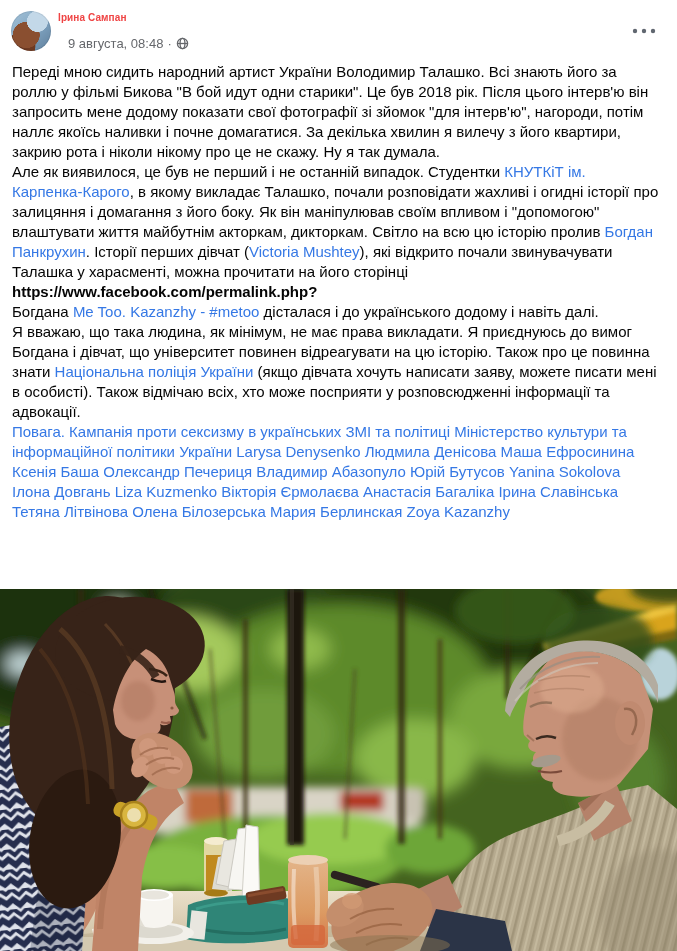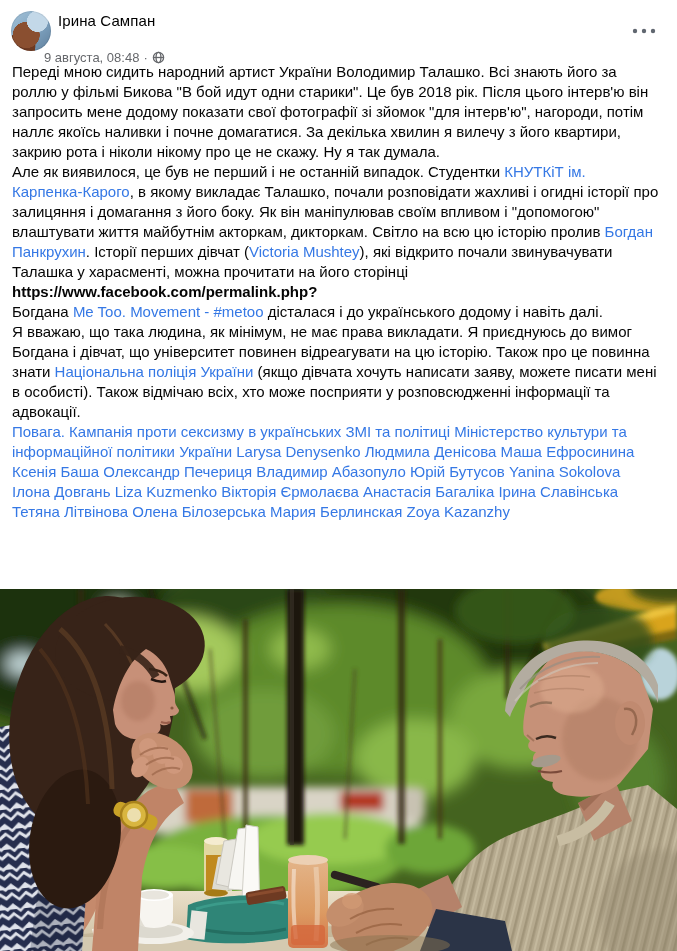--- a/index.html
+++ b/index.html
@@ -14,26 +14,26 @@
     position:absolute;left:11px;top:11px;width:40px;height:40px;border-radius:50%;
     background:
       radial-gradient(circle at 66% 26%, #c3d8e8 0 26%, rgba(0,0,0,0) 27%),
       radial-gradient(ellipse at 38% 60%, #8a4f30 0 38%, rgba(0,0,0,0) 39%),
       radial-gradient(ellipse at 28% 88%, #6e3a22 0 32%, rgba(0,0,0,0) 33%),
       linear-gradient(135deg,#a3c2d8 0%,#7fa3c0 55%,#5f7f9c 100%);
     box-shadow:inset 0 0 0 1px rgba(0,0,0,.08);
     cursor:pointer;
   }
   .author{
-    position:absolute;left:58px;top:12px;font-size:15px;font-weight:400;
-    color:#000000;letter-spacing:.1px;cursor:pointer;
+    position:absolute;left:58px;top:12px;font-size:10px;font-weight:700;
+    color:#ef4444;letter-spacing:.1px;cursor:pointer;
   }
   .meta{
-    position:absolute;left:44px;top:34px;height:18px;display:flex;align-items:center;
-    font-size:13px;color:#65676B;gap:4px;margin-top:14px;
+    position:absolute;left:68px;top:34px;height:18px;display:flex;align-items:center;
+    font-size:13px;color:#65676B;gap:4px;
   }
   .meta .ts{cursor:pointer;}
   .menu-btn{
     position:absolute;right:16px;top:18px;width:34px;height:26px;
     display:flex;align-items:center;justify-content:center;cursor:pointer;border-radius:6px;
   }
   
   .post-text{
     position:absolute;top:62px;left:12px;width:648px;
     font-size:15px;line-height:20px;color:#050505;
@@ -70,21 +70,21 @@
       <circle cx="12" cy="3" r="2.2" fill="#606770"></circle>
       <circle cx="21" cy="3" r="2.2" fill="#606770"></circle>
     </svg>
   </div>
 </div>
 
 <div class="post-text">
     <div class="para"><span class="txt">Переді мною сидить народний артист України Володимир Талашко. Всі знають його за роллю у фільмі Бикова "В бой идут одни старики". Це був 2018 рік. Після цього інтерв'ю він запросить мене додому показати свої фотографії зі зйомок "для інтерв'ю", нагороди, потім наллє якоїсь наливки і почне домагатися. За декілька хвилин я вилечу з його квартири, закрию рота і ніколи нікому про це не скажу. Ну я так думала.</span></div>
     <div class="para"><span class="txt">Але як виявилося, це був не перший і не останній випадок. Студентки </span><span class="lnk">КНУТКіТ ім. Карпенка-Карого</span><span class="txt">, в якому викладає Талашко, почали розповідати жахливі і огидні історії про залицяння і домагання з його боку. Як він маніпулював своїм впливом і "допомогою" влаштувати життя майбутнім акторкам, дикторкам. Світло на всю цю історію пролив </span><span class="lnk">Богдан Панкрухин</span><span class="txt">. Історії перших дівчат (</span><span class="lnk">Victoria Mushtey</span><span class="txt">), які відкрито почали звинувачувати Талашка у харасменті, можна прочитати на його сторінці</span></div>
     <div class="para"><span class="bld">https://www.facebook.com/permalink.php?</span><br></div>
-    <div class="para"><span class="txt">Богдана </span><span class="lnk">Me Too. Movement -</span><span class="txt">  </span><span class="lnk">#metoo</span><span class="txt"> дісталася і до українського додому і навіть далі.</span></div>
+    <div class="para"><span class="txt">Богдана </span><span class="lnk">Me Too. Kazanzhy -</span><span class="txt">  </span><span class="lnk">#metoo</span><span class="txt"> дісталася і до українського додому і навіть далі.</span></div>
     <div class="para"><span class="txt">Я вважаю, що така людина, як мінімум, не має права викладати. Я приєднуюсь до вимог Богдана і дівчат, що університет повинен відреагувати на цю історію. Також про це повинна знати </span><span class="lnk">Національна поліція України</span><span class="txt"> (якщо дівчата хочуть написати заяву, можете писати мені в особисті). Також відмічаю всіх, хто може посприяти у розповсюдженні інформації та адвокації.</span></div>
     <div class="para"><span class="lnk">Повага. Кампанія проти сексизму в українських ЗМІ та політиці</span><span class="txt"> </span><span class="lnk">Міністерство культури та інформаційної політики України</span><span class="txt"> </span><span class="lnk">Larysa Denysenko</span><span class="txt"> </span><span class="lnk">Людмила Денісова</span><span class="txt"> </span><span class="lnk">Маша Ефросинина</span><span class="txt"> </span><span class="lnk">Ксенія Баша</span><span class="txt"> </span><span class="lnk">Олександр Печериця</span><span class="txt"> </span><span class="lnk">Владимир Абазопуло</span><span class="txt"> </span><span class="lnk">Юрій Бутусов</span><span class="txt"> </span><span class="lnk">Yanina Sokolova</span><span class="txt"> </span><span class="lnk">Ілона Довгань</span><span class="txt"> </span><span class="lnk">Liza Kuzmenko</span><span class="txt"> </span><span class="lnk">Вікторія Єрмолаєва</span><span class="txt"> </span><span class="lnk">Анастасія Багаліка</span><span class="txt"> </span><span class="lnk">Ірина Славінська</span><span class="txt"> </span><span class="lnk">Тетяна Літвінова</span><span class="txt"> </span><span class="lnk">Олена Білозерська</span><span class="txt"> </span><span class="lnk">Мария Берлинская</span><span class="txt"> </span><span class="lnk">Zoya Kazanzhy</span></div>
   </div>
 
 <div class="photo">
   <svg width="677" height="362" viewBox="0 0 677 362" preserveAspectRatio="none">
     <defs>
       <filter id="b8" x="-40%" y="-40%" width="180%" height="180%">
           <feGaussianBlur stdDeviation="8"></feGaussianBlur>
         </filter>

